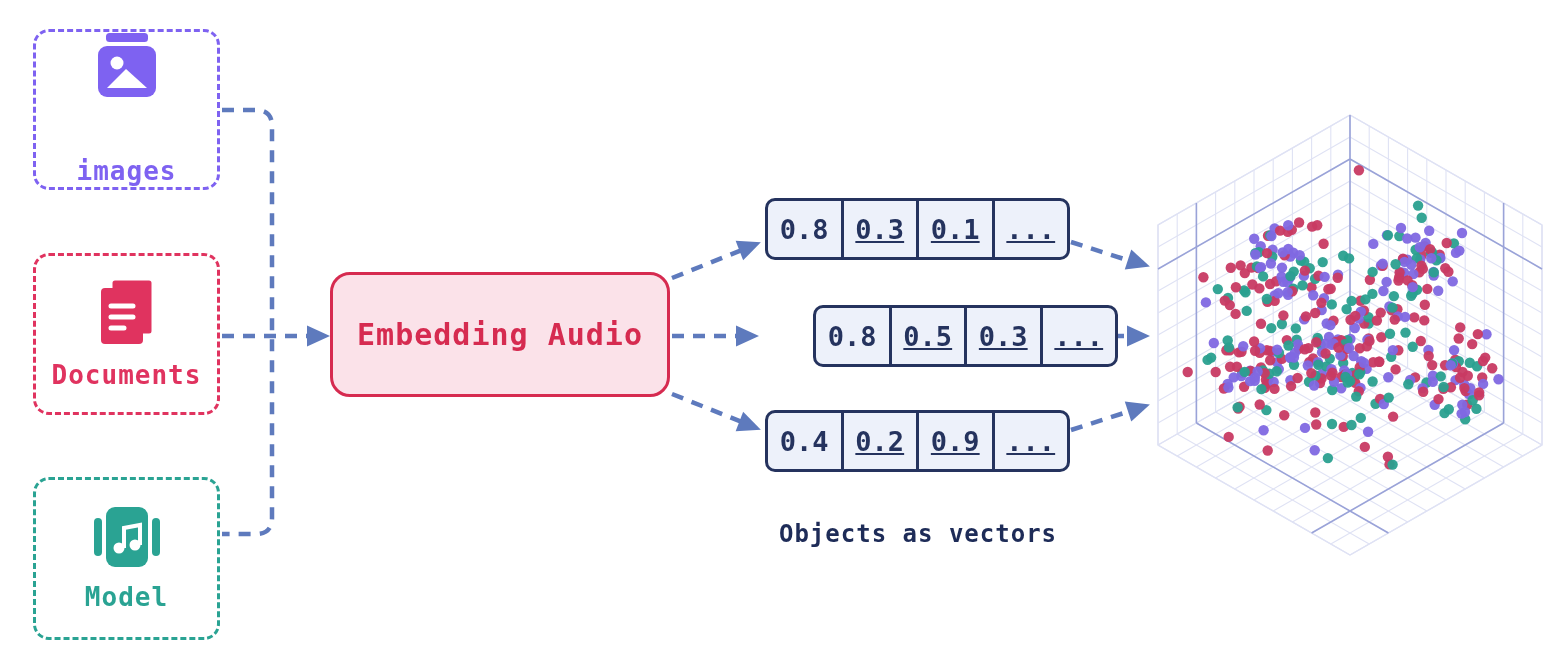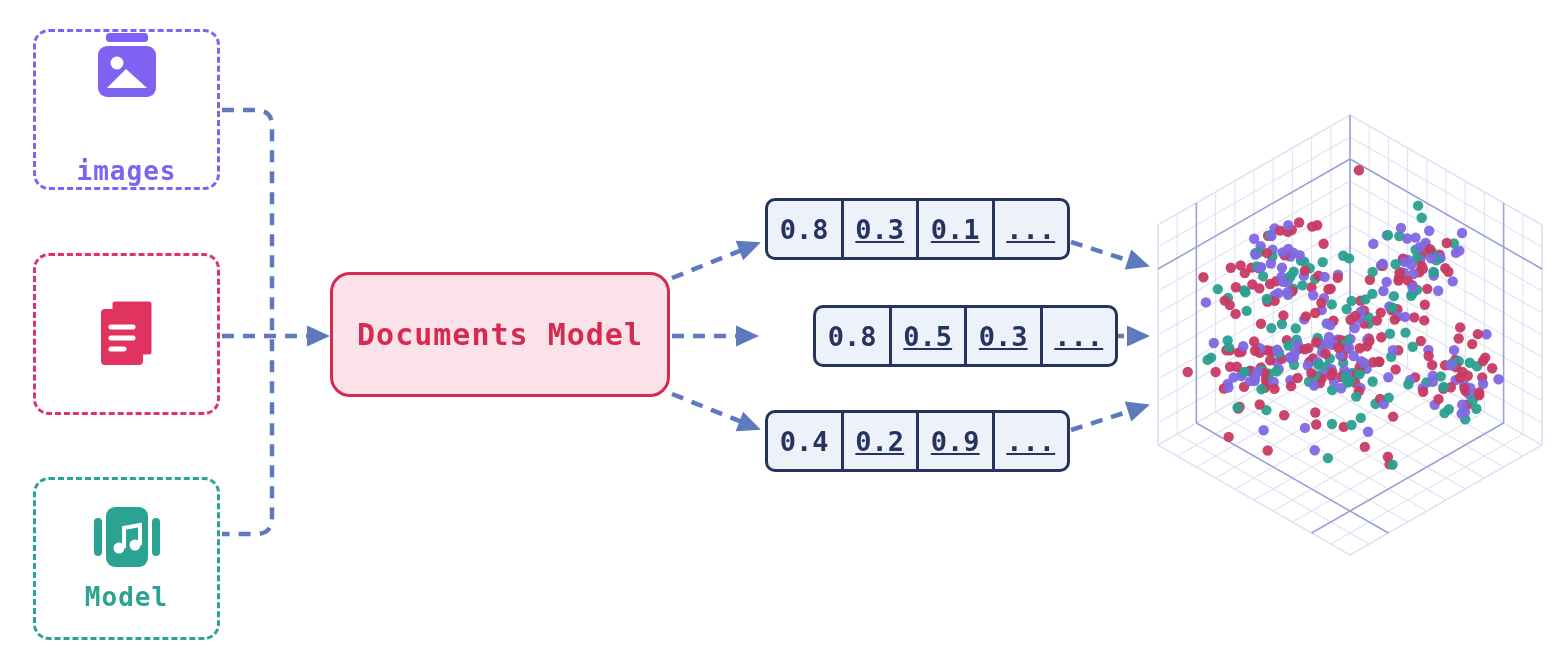--- a/index.html
+++ b/index.html
@@ -79,36 +79,37 @@
     </svg>
     <div class="label">images</div>
   </div>
 
   <div class="input-box box-docs">
     <svg width="60" height="68" viewBox="0 0 60 68">
       <rect x="14" y="0" width="42" height="56" rx="4" fill="#e0335f" stroke="#ffffff" stroke-width="3"></rect>
       <rect x="4" y="9" width="42" height="56" rx="4" fill="#e0335f"></rect>
       <path d="M14 27 H36 M14 38 H36 M14 49 H27" stroke="#ffffff" stroke-width="5" stroke-linecap="round" fill="none"></path>
     </svg>
+    <div class="label">Documents</div>
   </div>
 
   <div class="input-box box-audio">
     <svg width="66" height="64" viewBox="0 0 66 64">
       <rect x="0" y="13" width="8" height="38" rx="4" fill="#2aa393"></rect>
       <rect x="58" y="13" width="8" height="38" rx="4" fill="#2aa393"></rect>
       <rect x="12" y="2" width="42" height="60" rx="9" fill="#2aa393"></rect>
       <circle cx="25" cy="43" r="5.5" fill="#ffffff"></circle>
       <circle cx="41" cy="40" r="5.5" fill="#ffffff"></circle>
       <path d="M30 43 V23 L46 20 V40" stroke="#ffffff" stroke-width="4" fill="none"></path>
     </svg>
     <div class="label">Model</div>
   </div>
 
   <div class="model-box">
-    <span>Documents Model</span>
+    <span>Embedding Audio</span>
   </div>
 
   <div class="vector-row row-1">
     <div class="vector-cell">0.8</div>
     <div class="vector-cell">0.3</div>
     <div class="vector-cell">0.1</div>
     <div class="vector-cell">...</div>
   </div>
   <div class="vector-row row-2">
     <div class="vector-cell">0.8</div>
@@ -116,20 +117,21 @@
     <div class="vector-cell">0.3</div>
     <div class="vector-cell">...</div>
   </div>
   <div class="vector-row row-3">
     <div class="vector-cell">0.4</div>
     <div class="vector-cell">0.2</div>
     <div class="vector-cell">0.9</div>
     <div class="vector-cell">...</div>
   </div>
 
+  <div class="caption">Objects as vectors</div>
 
   <svg class="layer" id="cube-svg" width="420" height="470" viewBox="0 0 420 470" style="left:1140px;top:100px;">
       <line x1="18" y1="345" x2="18" y2="125" stroke="#dfe2f4" stroke-width="1.1"></line>
       <line x1="402" y1="345" x2="402" y2="125" stroke="#dfe2f4" stroke-width="1.1"></line>
       <line x1="18" y1="345" x2="210" y2="235" stroke="#dfe2f4" stroke-width="1.1"></line>
       <line x1="402" y1="345" x2="210" y2="235" stroke="#dfe2f4" stroke-width="1.1"></line>
       <line x1="210" y1="455" x2="18" y2="345" stroke="#dfe2f4" stroke-width="1.1"></line>
       <line x1="210" y1="455" x2="402" y2="345" stroke="#dfe2f4" stroke-width="1.1"></line>
       <line x1="37.2" y1="334" x2="37.2" y2="114" stroke="#dfe2f4" stroke-width="1.1"></line>
       <line x1="382.8" y1="334" x2="382.8" y2="114" stroke="#dfe2f4" stroke-width="1.1"></line>

